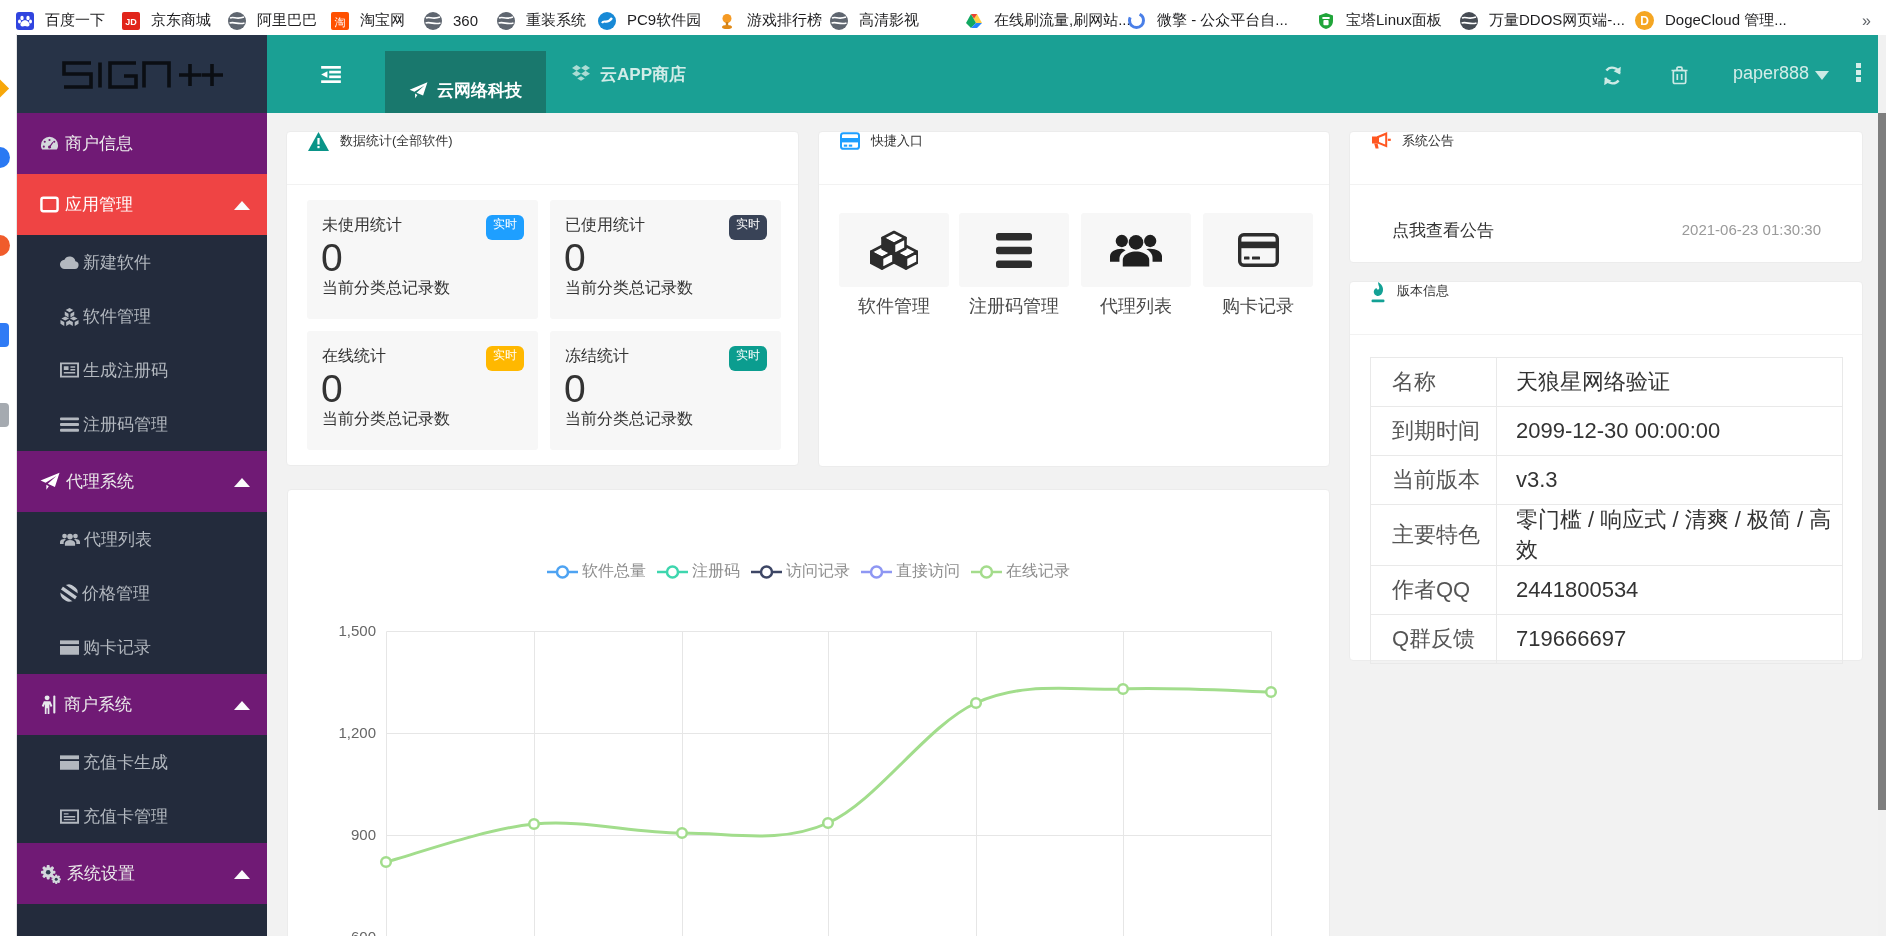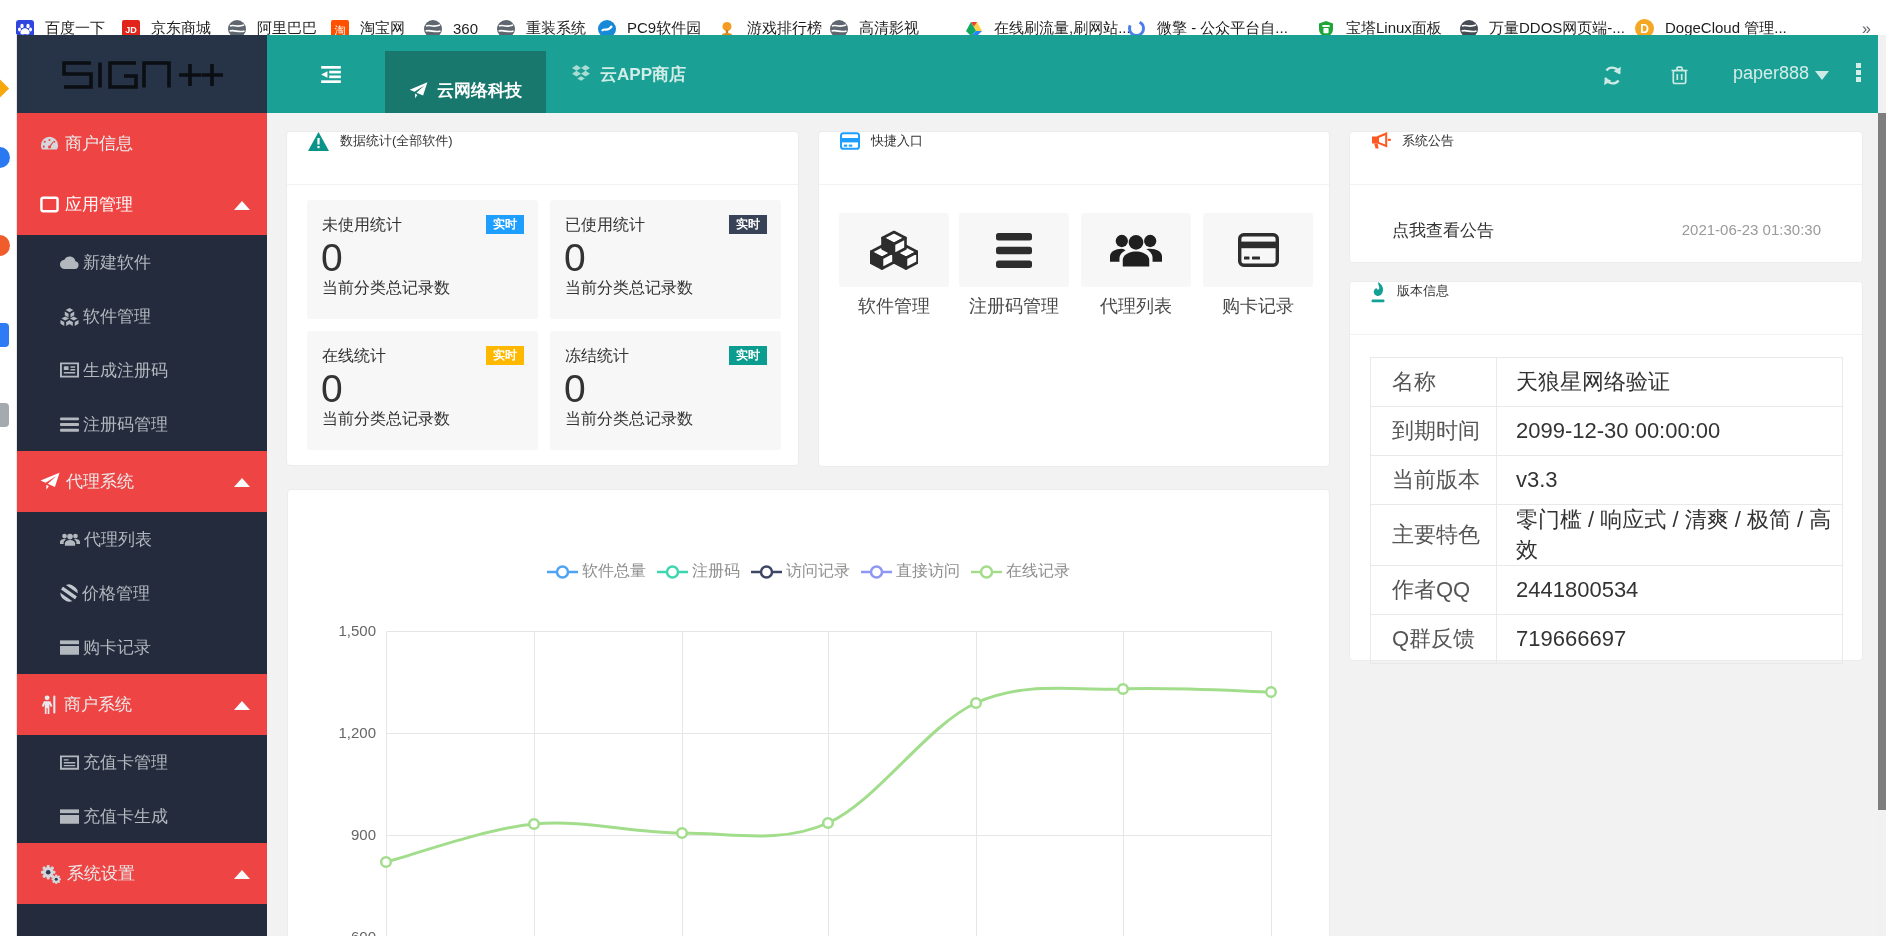--- a/index.html
+++ b/index.html
@@ -1,43 +1,43 @@
 <!DOCTYPE html>
 <html><head>
 <meta charset="utf-8">
 <style>
 *{margin:0;padding:0;box-sizing:border-box}
 html,body{width:1886px;height:936px;overflow:hidden;background:#fff;font-family:"Liberation Sans",sans-serif}
 .abs{position:absolute}
 
-#bmbar{position:absolute;left:0;top:12px;width:1886px;height:34px;background:#fff;border-bottom:1px solid #e4e4e4}
+#bmbar{position:absolute;left:0;top:4px;width:1886px;height:34px;background:#fff;border-bottom:1px solid #e4e4e4}
 .bk{position:absolute;top:0;height:33px;display:flex;align-items:center;gap:11px;font-size:15px;color:#1d1d1f;white-space:nowrap}
 .bk svg{display:block}
 
 #lstrip{position:absolute;left:0;top:34px;width:17px;height:902px;background:#fff;border-right:1px solid #e6e6e6;overflow:hidden}
 
 #sidebar{position:absolute;left:17px;top:35px;width:250px;height:901px;background:#232b3c;overflow:hidden}
 #logo{height:78px;background:#273347;position:relative}
 .mrow{position:relative;display:flex;align-items:center;color:#ebebeb;font-size:17px}
-.mp{height:61px;background:#ef4444;padding-left:23px}
+.mp{height:61px;background:#701a75;padding-left:23px}
 .mp.active{background:#ef4444}
 .mc{height:54px;background:#232b3c;padding-left:43px;color:#b3b8bf}
 .mrow svg{margin-right:6px;flex:0 0 auto}.mc svg{margin-right:4px}
 .caret{position:absolute;right:17px;top:50%;margin-top:-4px;width:0;height:0;border-left:8px solid transparent;border-right:8px solid transparent;border-bottom:9px solid #fafbfc}
 
 #navbar{position:absolute;left:267px;top:35px;width:1611px;height:78px;background:#1aa094}
 #tab1{position:absolute;left:118px;top:16px;width:161px;height:78px;background:#19786d;display:flex;align-items:center;justify-content:center;gap:9px;color:#fff;font-size:17px;font-weight:bold}
 #tab2{position:absolute;left:279px;top:0;width:166px;height:78px;display:flex;align-items:center;justify-content:center;gap:9px;color:#d2ece8;font-size:17px;font-weight:bold}
 
 #main{position:absolute;left:267px;top:113px;width:1611px;height:823px;background:#f2f2f2}
 .card{position:absolute;background:#fff;border:1px solid #ececec;border-radius:4px}
 .chead{height:53px;border-bottom:1px solid #f2f2f2;display:flex;align-items:flex-start;padding-left:21px;gap:11px;font-size:13px;color:#333}
 .sbox{position:absolute;width:231px;height:119px;background:#f7f7f7;border-radius:3px}
 .sbox .t{position:absolute;left:15px;top:15px;font-size:16px;color:#333}
-.sbox .badge{position:absolute;right:14px;top:15px;height:19px;line-height:19px;padding:0 7px;border-radius:0;font-size:12px;font-weight:bold;color:#fff}
+.sbox .badge{position:absolute;right:14px;top:15px;height:25px;line-height:19px;padding:0 7px;border-radius:6px;font-size:12px;font-weight:normal;color:#fff}
 .sbox .num{position:absolute;left:14px;top:36px;font-size:39px;color:#333}
 .sbox .lbl{position:absolute;left:15px;top:78px;font-size:16px;color:#333}
 .qbox{position:absolute;width:110px;height:74px;background:#f7f7f7;border-radius:3px;display:flex;align-items:center;justify-content:center}
 .qlbl{position:absolute;width:110px;text-align:center;font-size:18px;color:#4a4a4a}
 
 #vtable{position:absolute;left:20px;top:75px;width:473px;border-collapse:collapse;font-size:22px}
 #vtable td{border:1px solid #e9e9e9;height:49px;padding:0}
 #vtable td.k{width:126px;padding-left:21px;color:#555}
 #vtable td.v{padding-left:19px;color:#333}
 
@@ -226,26 +226,26 @@
 <div class="mrow mc"><svg width="19" height="15" viewBox="0 0 20 15" fill="#b3b8bf">
         <path d="M0 0h20v4H0z"></path>
         <path d="M0 6h20v9H0zm3 5h5v2H3z"></path>
       </svg>购卡记录</div>
 <div class="mrow mp"><svg width="18" height="19" viewBox="0 0 18 20" fill="#e7e9ec">
         <circle cx="7" cy="3" r="2.6"></circle>
         <path d="M3.6 6.5h6.8l2.2 5.2-1.8.8-1.4-3.1V20H7.6v-6H6.4v6H4.6V9.4L3.2 12.5l-1.8-.8z"></path>
         <rect x="13.5" y="0.5" width="2.2" height="19" rx="1"></rect>
       </svg>商户系统<span class="caret"></span></div>
 <div class="mrow mc"><svg width="19" height="15" viewBox="0 0 20 15" fill="#b3b8bf">
-        <path d="M0 0h20v15H0zm2 2v11h16V2zm2 2h5v1.5H4zm0 3h12v1.5H4zm0 3h12v1.5H4z"></path>
-      </svg>充值卡管理</div>
-<div class="mrow mc"><svg width="19" height="15" viewBox="0 0 20 15" fill="#b3b8bf">
         <path d="M0 0h20v4H0z"></path>
         <path d="M0 6h20v9H0zm3 5h5v2H3z"></path>
       </svg>充值卡生成</div>
+<div class="mrow mc"><svg width="19" height="15" viewBox="0 0 20 15" fill="#b3b8bf">
+        <path d="M0 0h20v15H0zm2 2v11h16V2zm2 2h5v1.5H4zm0 3h12v1.5H4zm0 3h12v1.5H4z"></path>
+      </svg>充值卡管理</div>
 <div class="mrow mp"><svg width="21" height="20" viewBox="0 0 21 20">
         <circle cx="8.2" cy="8.2" r="5.2" fill="#d4d8dd"></circle>
         <rect x="6.699999999999999" y="0.999999999999999" width="3.0" height="3.6" rx="0.8" fill="#d4d8dd" transform="rotate(0 8.2 8.2)"></rect>
         <rect x="6.699999999999999" y="0.999999999999999" width="3.0" height="3.6" rx="0.8" fill="#d4d8dd" transform="rotate(45 8.2 8.2)"></rect>
         <rect x="6.699999999999999" y="0.999999999999999" width="3.0" height="3.6" rx="0.8" fill="#d4d8dd" transform="rotate(90 8.2 8.2)"></rect>
         <rect x="6.699999999999999" y="0.999999999999999" width="3.0" height="3.6" rx="0.8" fill="#d4d8dd" transform="rotate(135 8.2 8.2)"></rect>
         <rect x="6.699999999999999" y="0.999999999999999" width="3.0" height="3.6" rx="0.8" fill="#d4d8dd" transform="rotate(180 8.2 8.2)"></rect>
         <rect x="6.699999999999999" y="0.999999999999999" width="3.0" height="3.6" rx="0.8" fill="#d4d8dd" transform="rotate(225 8.2 8.2)"></rect>
         <rect x="6.699999999999999" y="0.999999999999999" width="3.0" height="3.6" rx="0.8" fill="#d4d8dd" transform="rotate(270 8.2 8.2)"></rect>
         <rect x="6.699999999999999" y="0.999999999999999" width="3.0" height="3.6" rx="0.8" fill="#d4d8dd" transform="rotate(315 8.2 8.2)"></rect>

